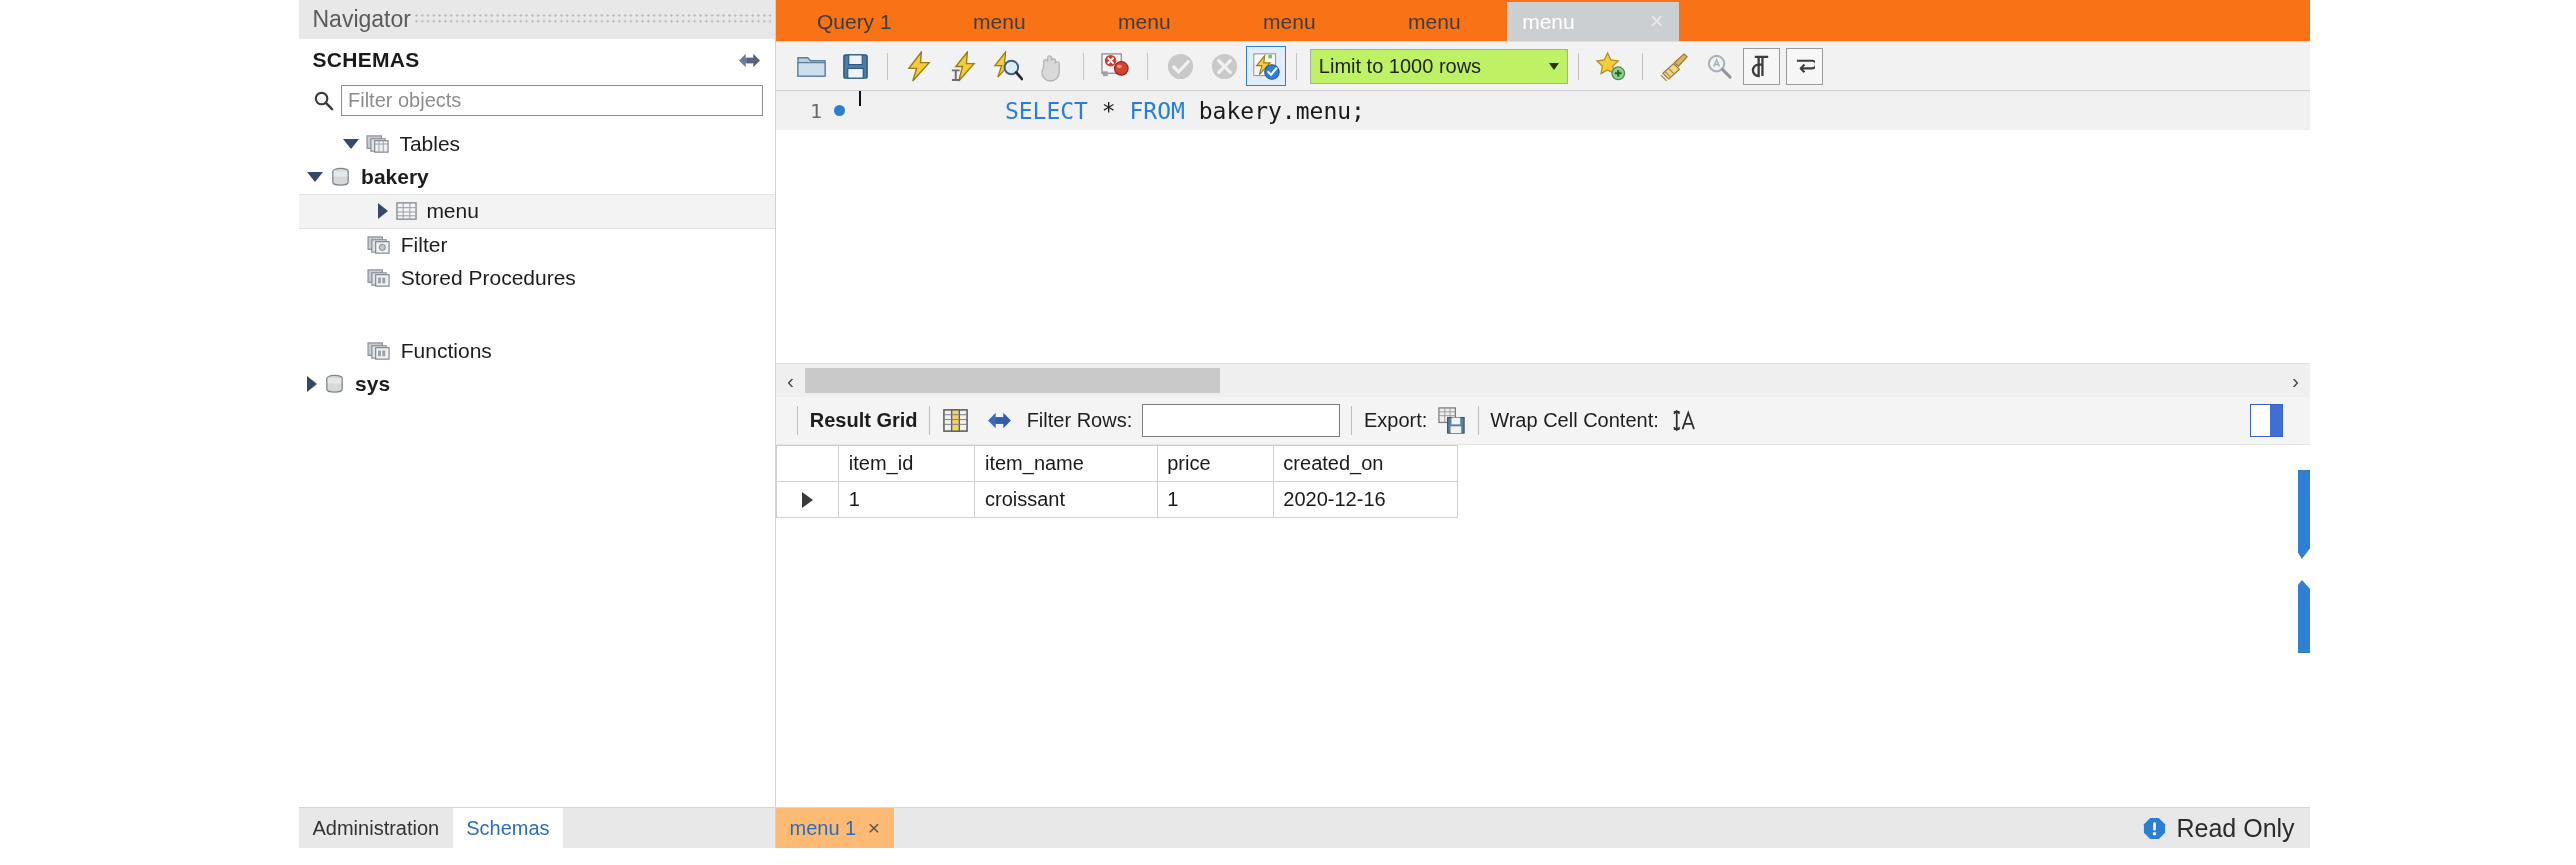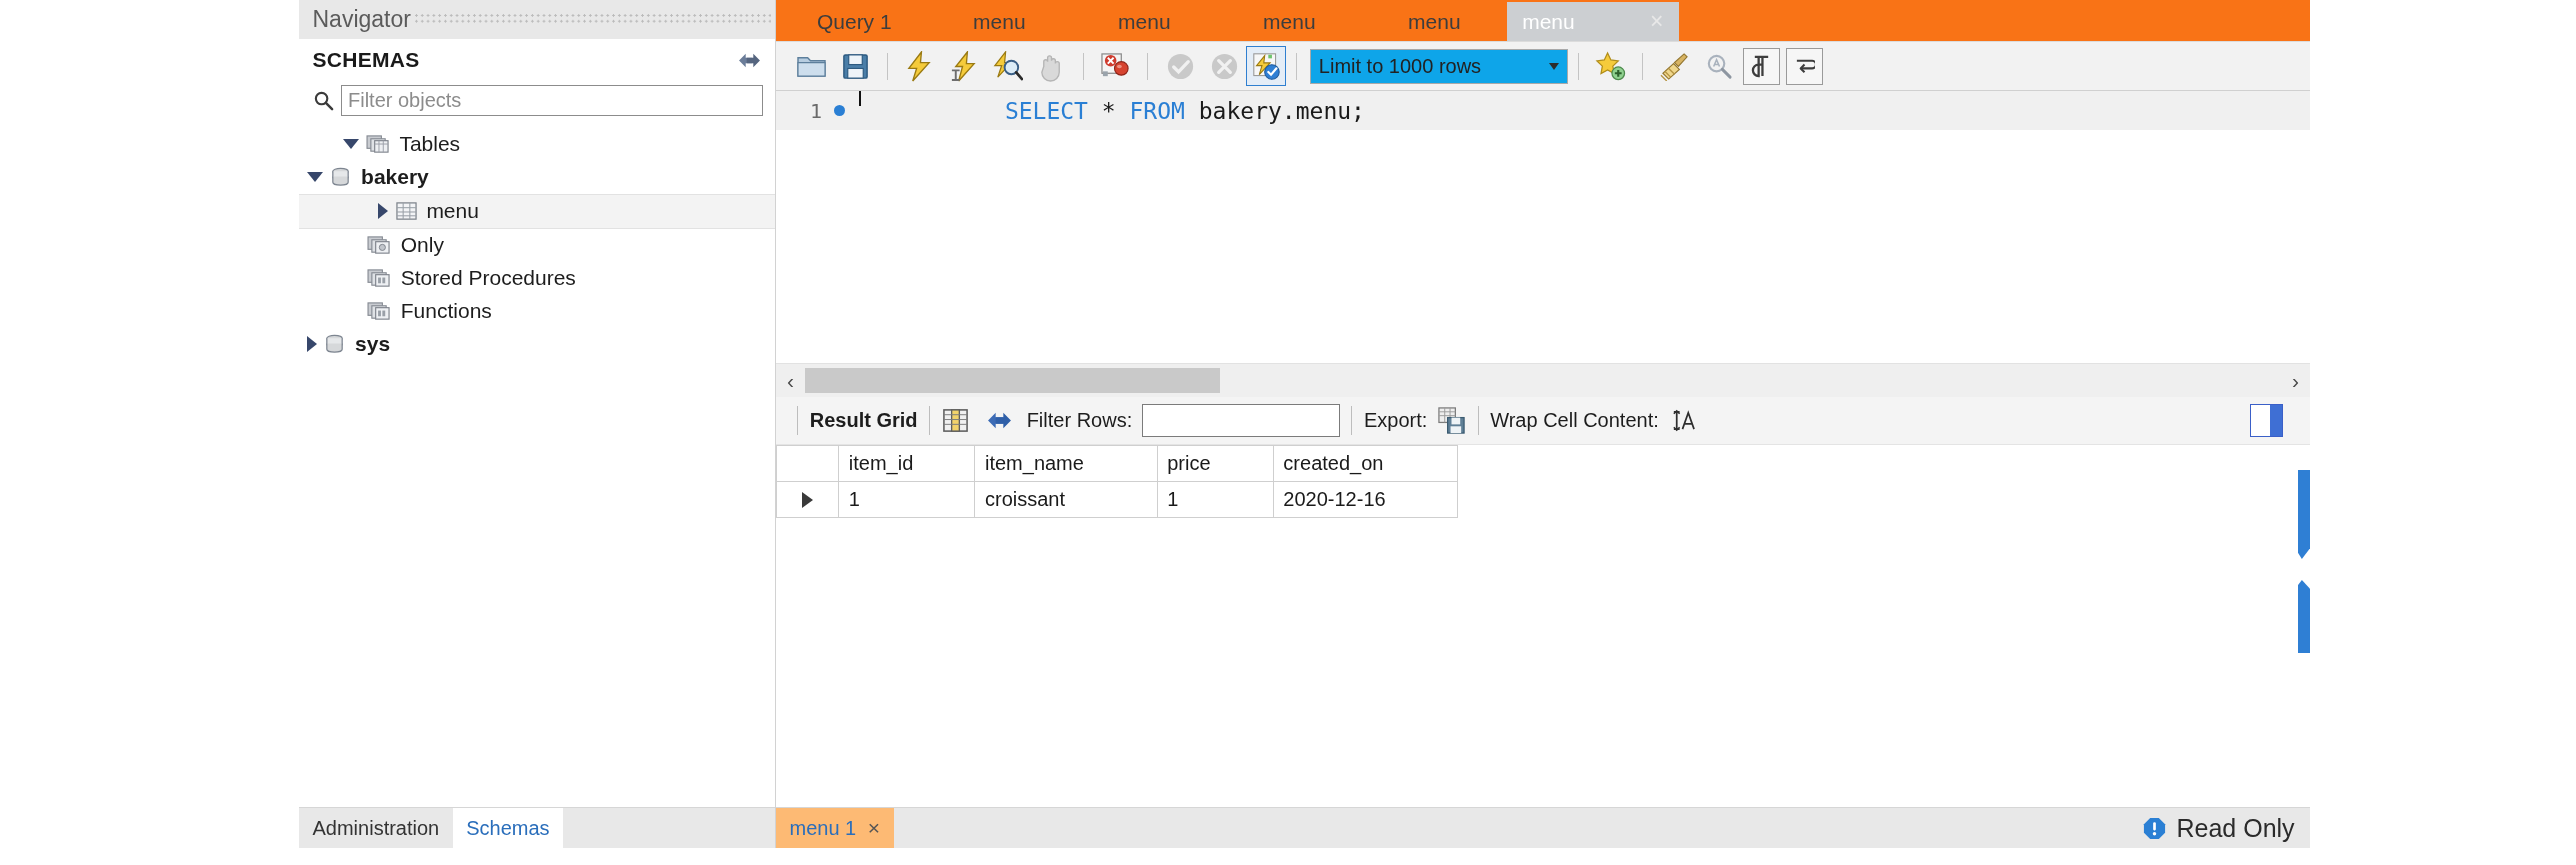--- a/index.html
+++ b/index.html
@@ -221,21 +221,21 @@
     width: 40px; height: 40px;
     background: #e4edf7;
     box-sizing: border-box;
   }
   .tb-sep {
     width: 1px; height: 27px; background: #c4c4c4;
     margin: 0 9.6px; flex: 0 0 auto;
   }
   #limit-select {
     width: 258px; height: 35px;
-    background: #0ea5e9; border: 1px solid #a9a9a9;
+    background: #bef264; border: 1px solid #a9a9a9;
     display: flex; align-items: center;
     font-size: 20px; color: #222;
     padding: 0 7.7px; box-sizing: border-box;
     margin-left: 3.9px; flex: 0 0 auto;
     justify-content: space-between;
   }
   #limit-select .caret {
     width: 0; height: 0;
     border-left: 5.8px solid transparent;
     border-right: 5.8px solid transparent;
@@ -513,38 +513,38 @@
       <div class="tree-row" style="padding-left:44px;">
         <span class="tri blank"></span>
         <span class="ico">
           <svg width="25" height="21" viewBox="0 0 26 22">
             <rect x="1" y="2" width="15" height="13" fill="#c9ccd1" stroke="#868b93" stroke-width="1.2"></rect>
             <rect x="5" y="5" width="15" height="13" fill="#dfe2e6" stroke="#868b93" stroke-width="1.2"></rect>
             <rect x="9" y="7" width="14" height="12" fill="#eef0f3" stroke="#7e838c" stroke-width="1.2"></rect>
             <circle cx="16" cy="13" r="3.2" fill="#c2c6cc" stroke="#7e838c" stroke-width="1"></circle>
           </svg>
         </span>
-        <span>Only</span>
+        <span>Filter</span>
       </div>
 
       <div class="tree-row" style="padding-left:44px;">
         <span class="tri blank"></span>
         <span class="ico">
           <svg width="25" height="21" viewBox="0 0 26 22">
             <rect x="1" y="2" width="15" height="13" fill="#c9ccd1" stroke="#868b93" stroke-width="1.2"></rect>
             <rect x="5" y="5" width="15" height="13" fill="#dfe2e6" stroke="#868b93" stroke-width="1.2"></rect>
             <rect x="9" y="7" width="14" height="12" fill="#eef0f3" stroke="#7e838c" stroke-width="1.2"></rect>
             <rect x="11.5" y="10" width="3" height="6" fill="#9aa0a8"></rect>
             <rect x="16" y="10" width="3" height="6" fill="#9aa0a8"></rect>
           </svg>
         </span>
         <span>Stored Procedures</span>
       </div>
 
-      <div class="tree-row" style="padding-left:44px;">
+      <div class="tree-row" style="padding-left:44px;margin-top:40px;">
         <span class="tri blank"></span>
         <span class="ico">
           <svg width="25" height="21" viewBox="0 0 26 22">
             <rect x="1" y="2" width="15" height="13" fill="#c9ccd1" stroke="#868b93" stroke-width="1.2"></rect>
             <rect x="5" y="5" width="15" height="13" fill="#dfe2e6" stroke="#868b93" stroke-width="1.2"></rect>
             <rect x="9" y="7" width="14" height="12" fill="#eef0f3" stroke="#7e838c" stroke-width="1.2"></rect>
             <rect x="11.5" y="10" width="3" height="6" fill="#9aa0a8"></rect>
             <rect x="16" y="10" width="3" height="6" fill="#9aa0a8"></rect>
           </svg>
         </span>

